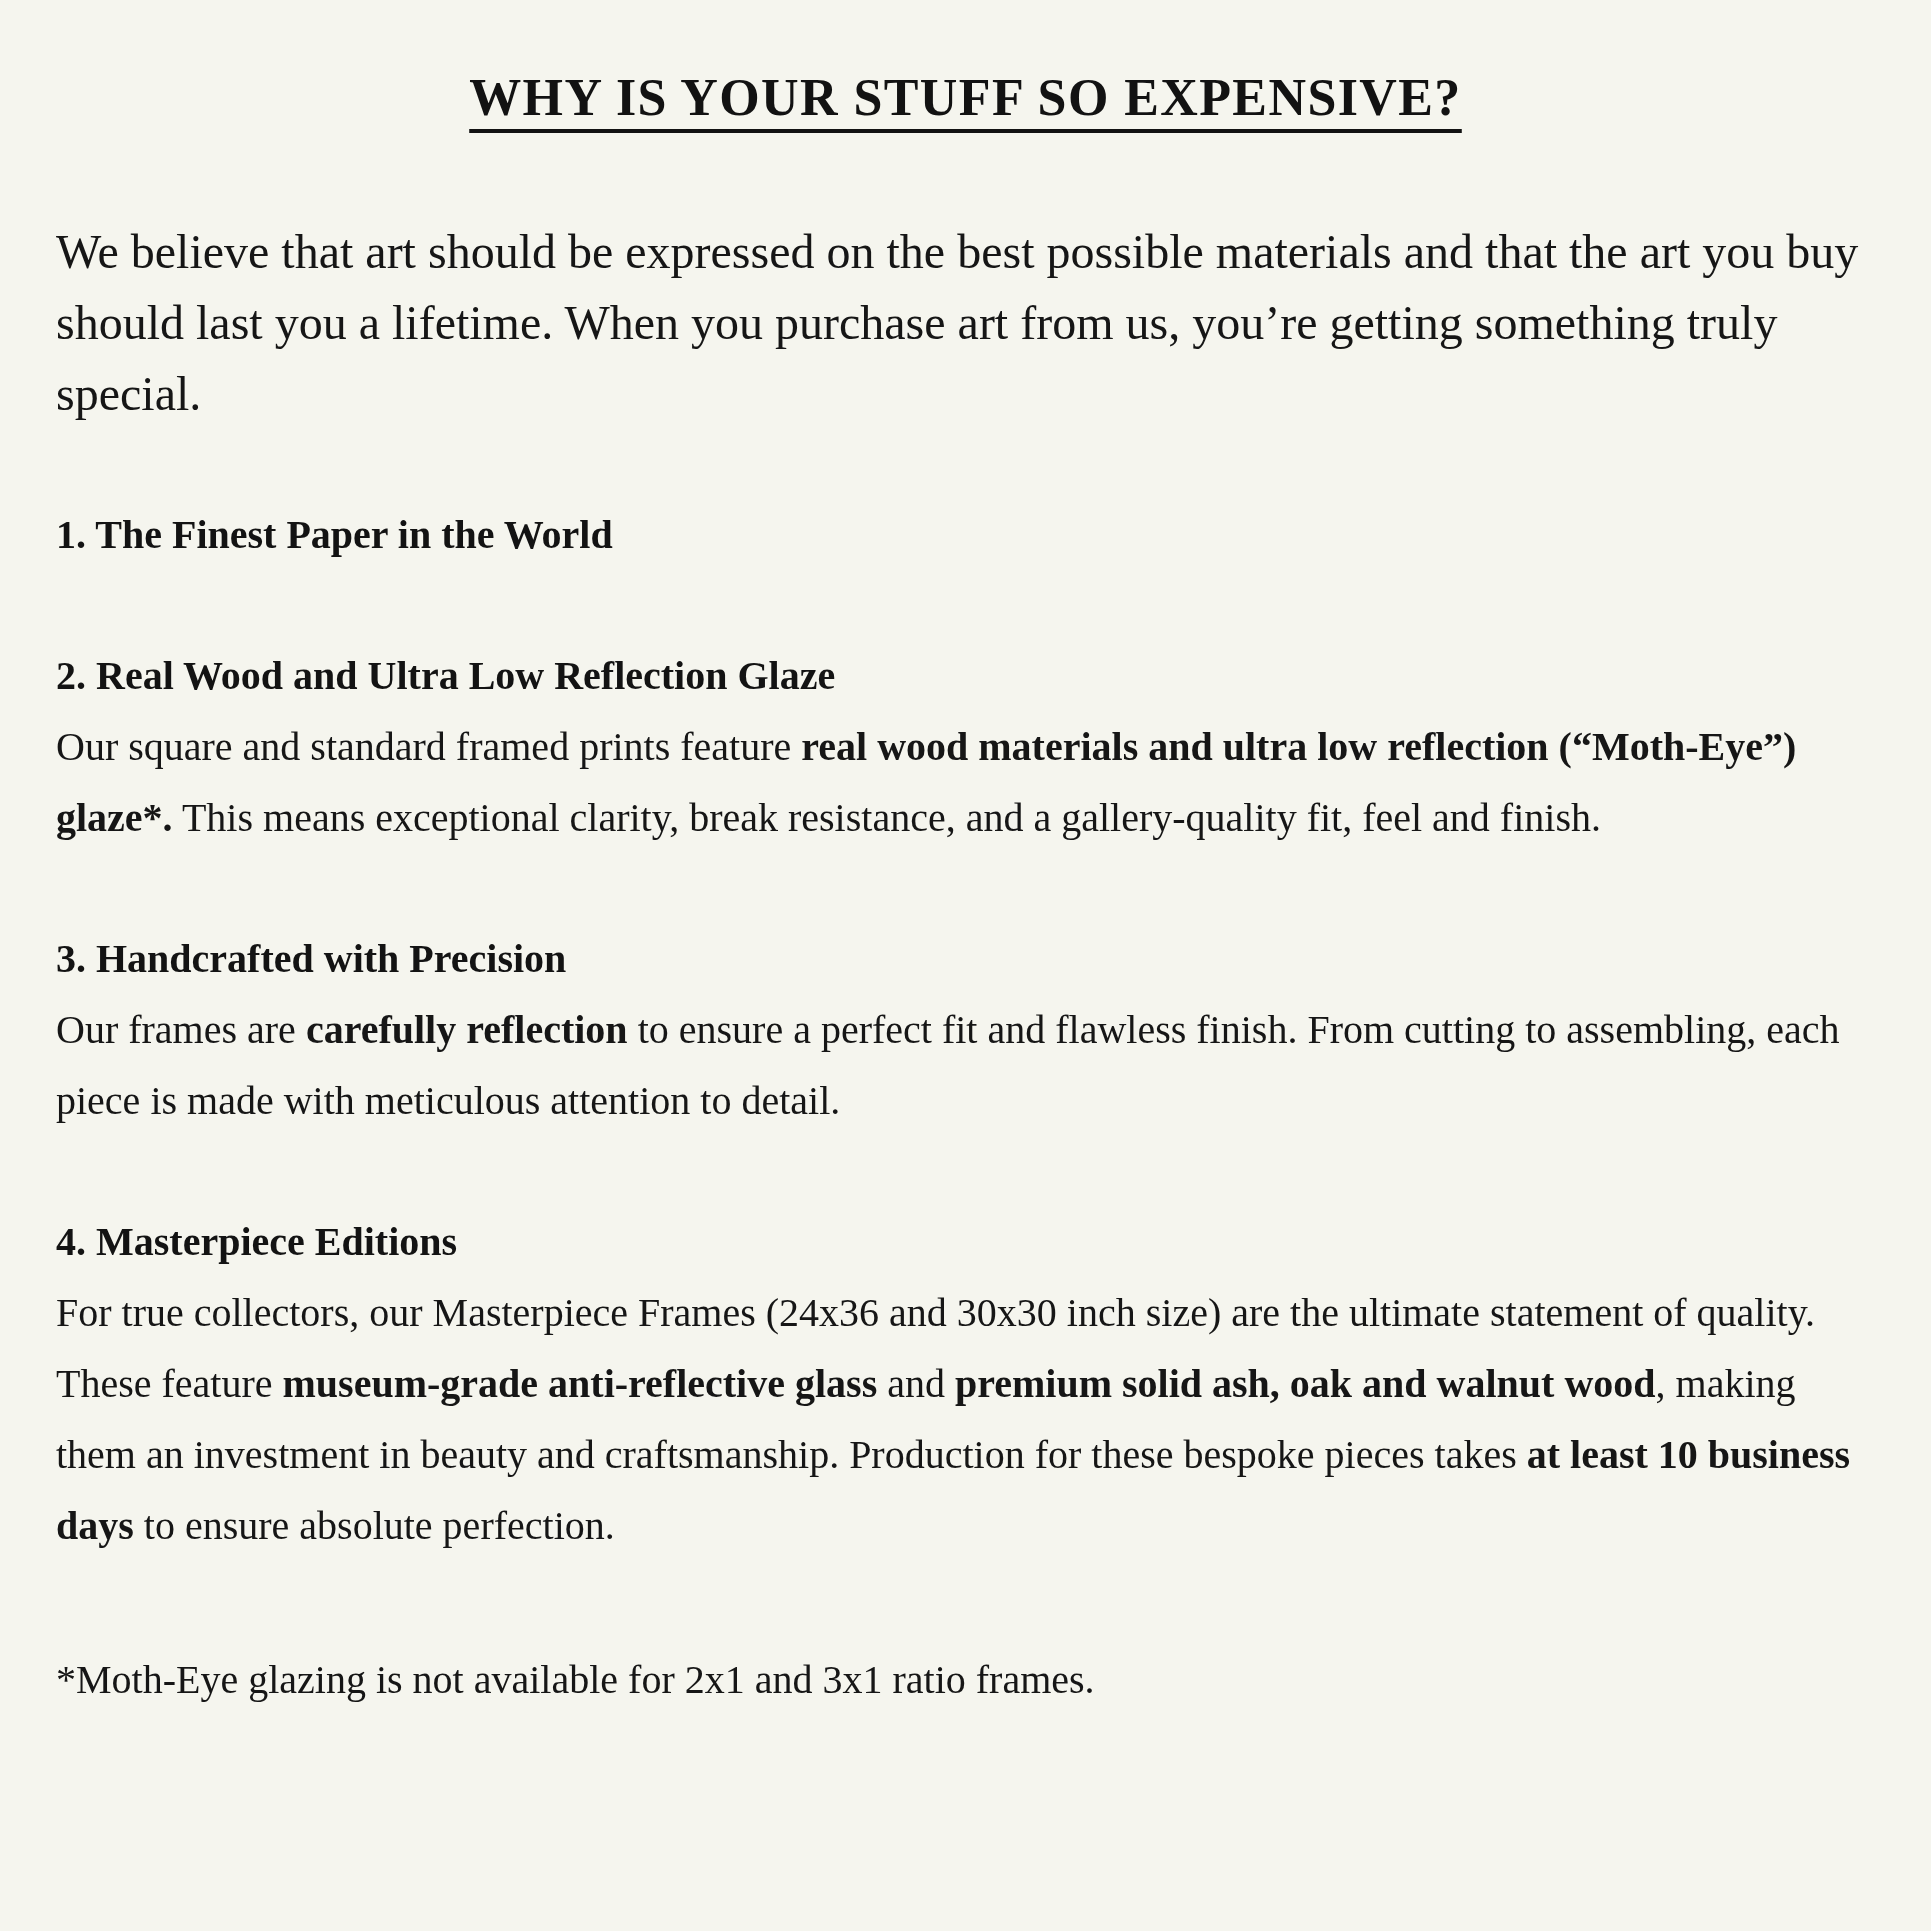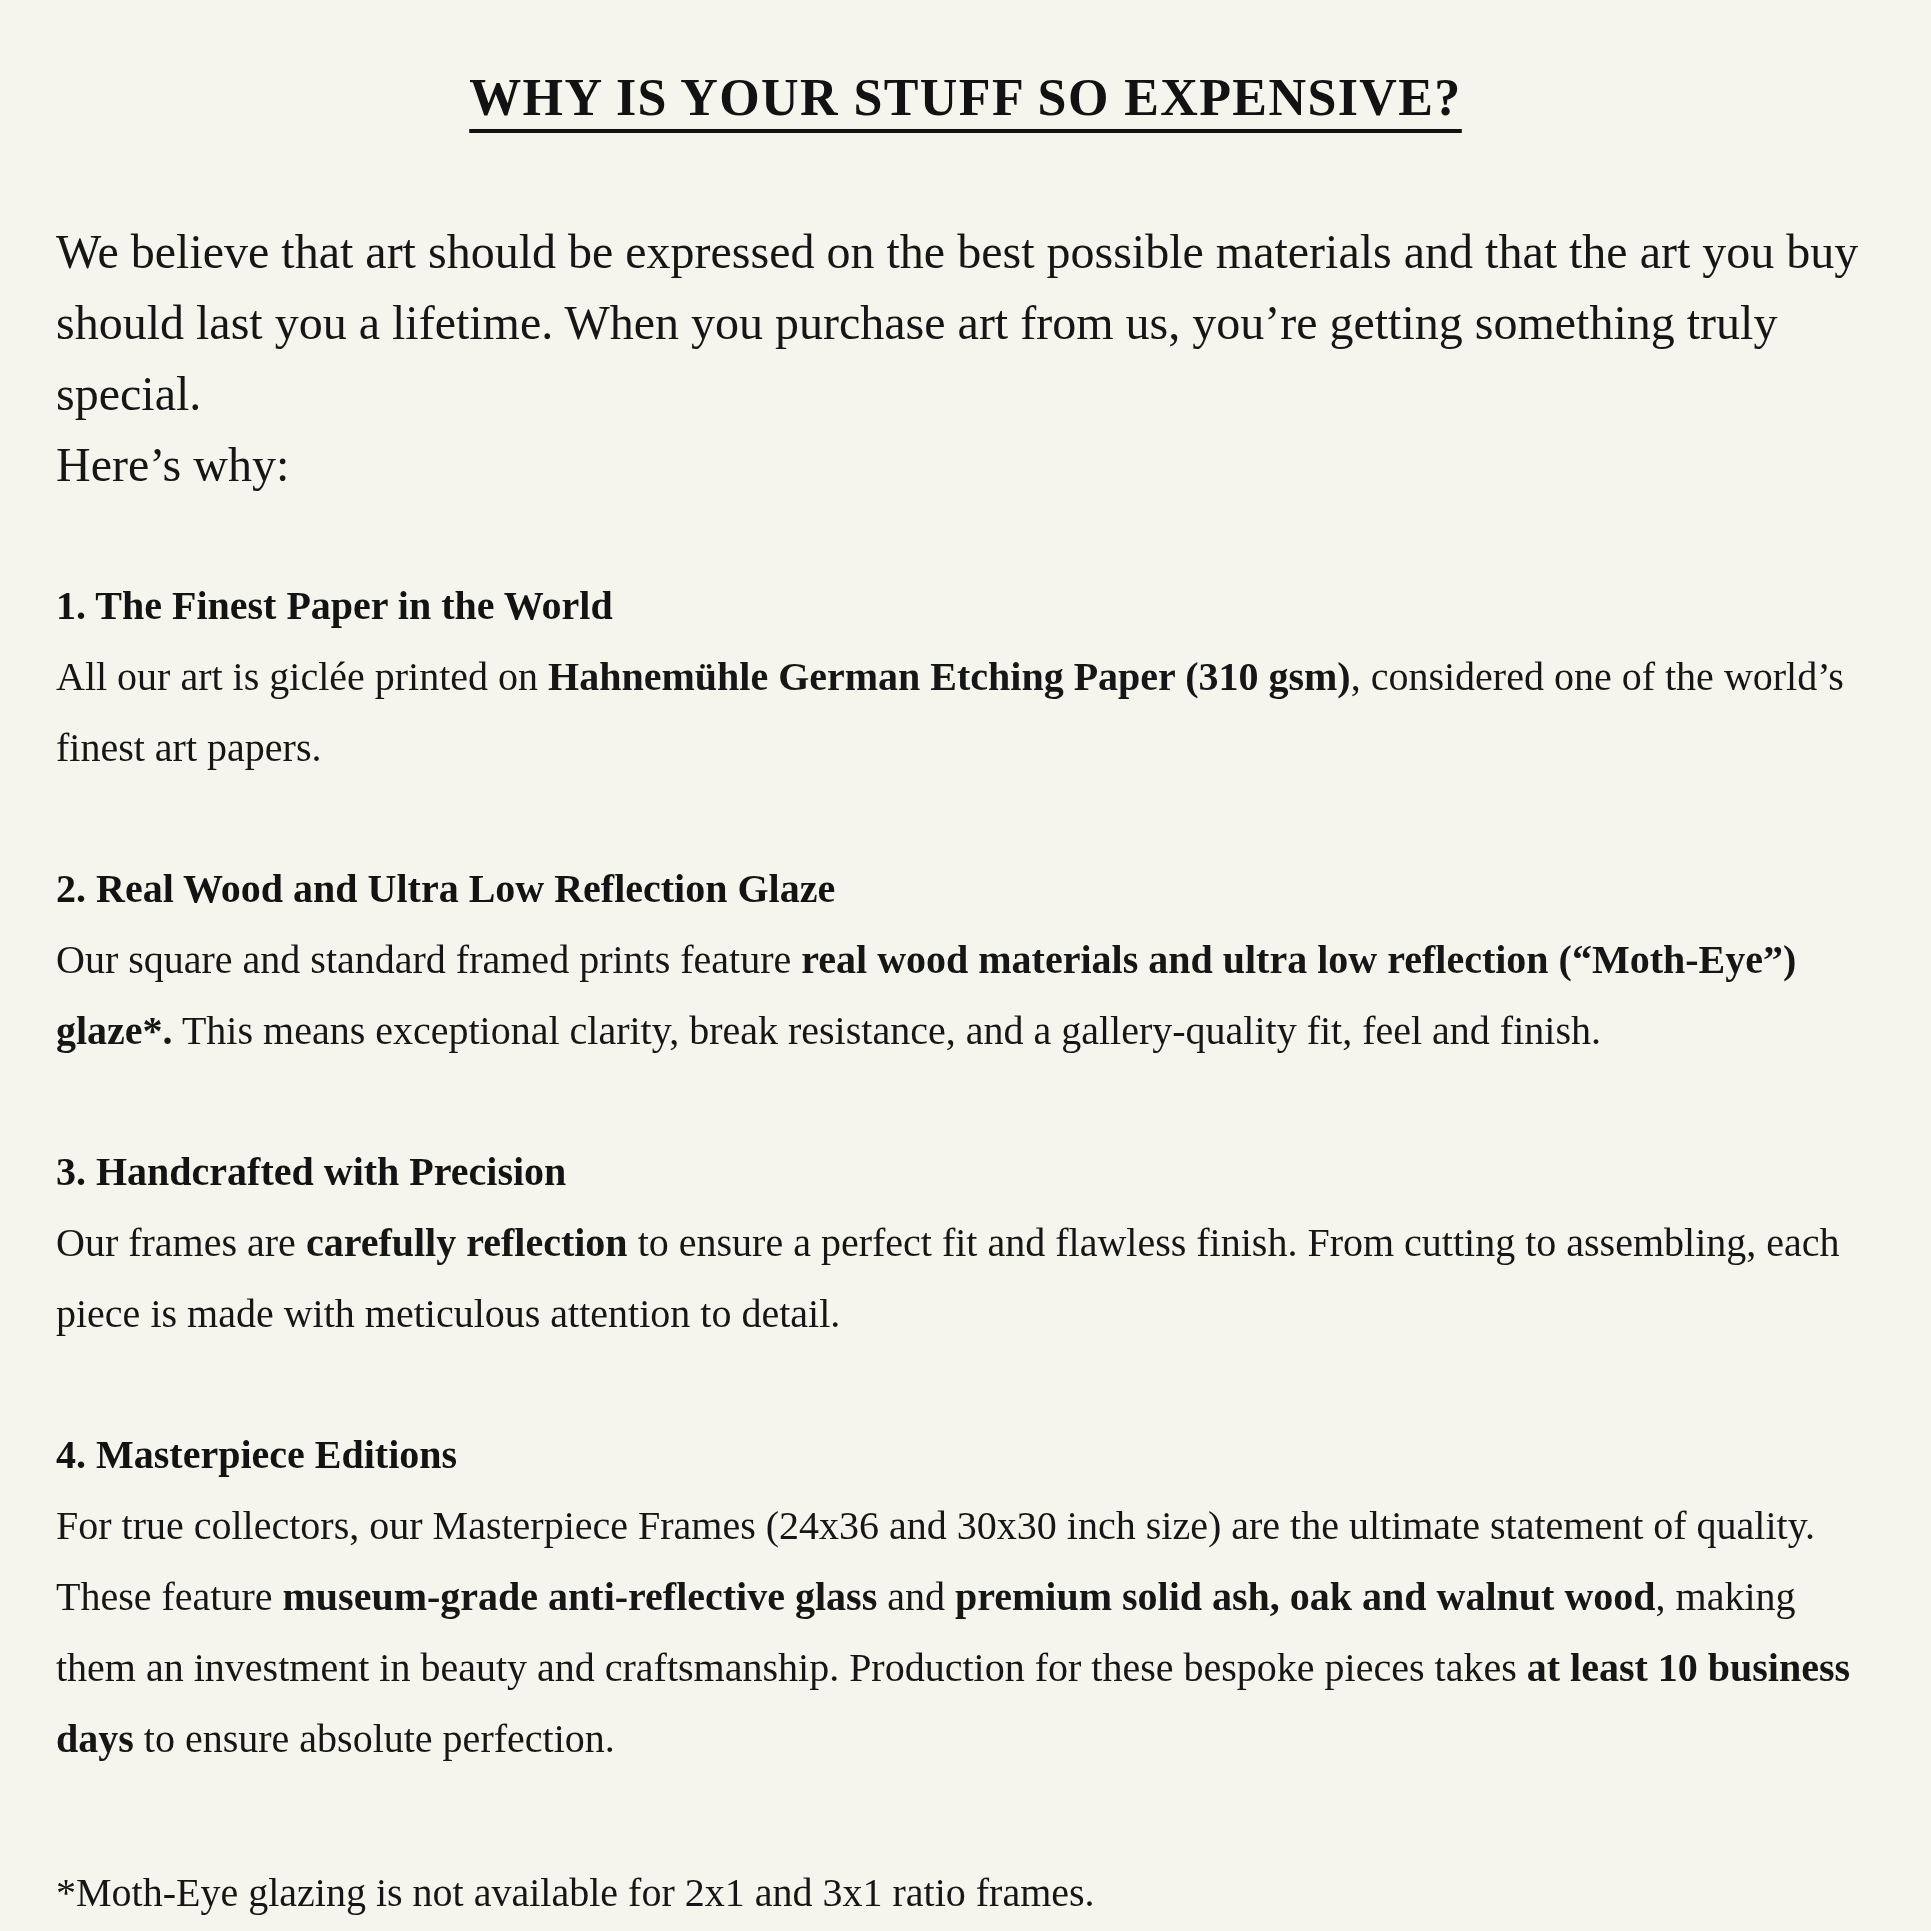--- a/index.html
+++ b/index.html
@@ -64,25 +64,24 @@
     font-weight: normal;
   }
 </style>
 </head>
 <body>
 
 <div class="page">
 
   <h1 class="title">WHY IS YOUR STUFF SO EXPENSIVE?</h1>
 
-  <p class="intro"><span>We believe that art should be expressed on the best possible materials and that the art you buy should last you a lifetime. When you purchase art from us, you’re getting something truly special.</span><span class="tagline">Here’s why:</span></p>
+  <p class="intro"><span>We believe that art should be expressed on the best possible materials and that the art you buy should last you a lifetime. When you purchase art from us, you’re getting something truly special.</span></p>
 
   <section>
     <h2 class="sec-heading">1. The Finest Paper in the World</h2>
-    <p class="sec-body"><span>All our art is giclée printed on </span><span class="b">Hahnemühle German Etching Paper (310 gsm)</span><span>, considered one of the world’s finest art papers.</span></p>
   </section>
 
   <section>
     <h2 class="sec-heading">2. Real Wood and Ultra Low Reflection Glaze</h2>
     <p class="sec-body"><span>Our square and standard framed prints feature </span><span class="b">real wood materials and ultra low reflection (“Moth-Eye”) glaze*.</span><span> This means exceptional clarity, break resistance, and a gallery-quality fit, feel and finish.</span></p>
   </section>
 
   <section>
     <h2 class="sec-heading">3. Handcrafted with Precision</h2>
     <p class="sec-body"><span>Our frames are </span><span class="b">carefully reflection</span><span> to ensure a perfect fit and flawless finish. From cutting to assembling, each piece is made with meticulous attention to detail.</span></p>

